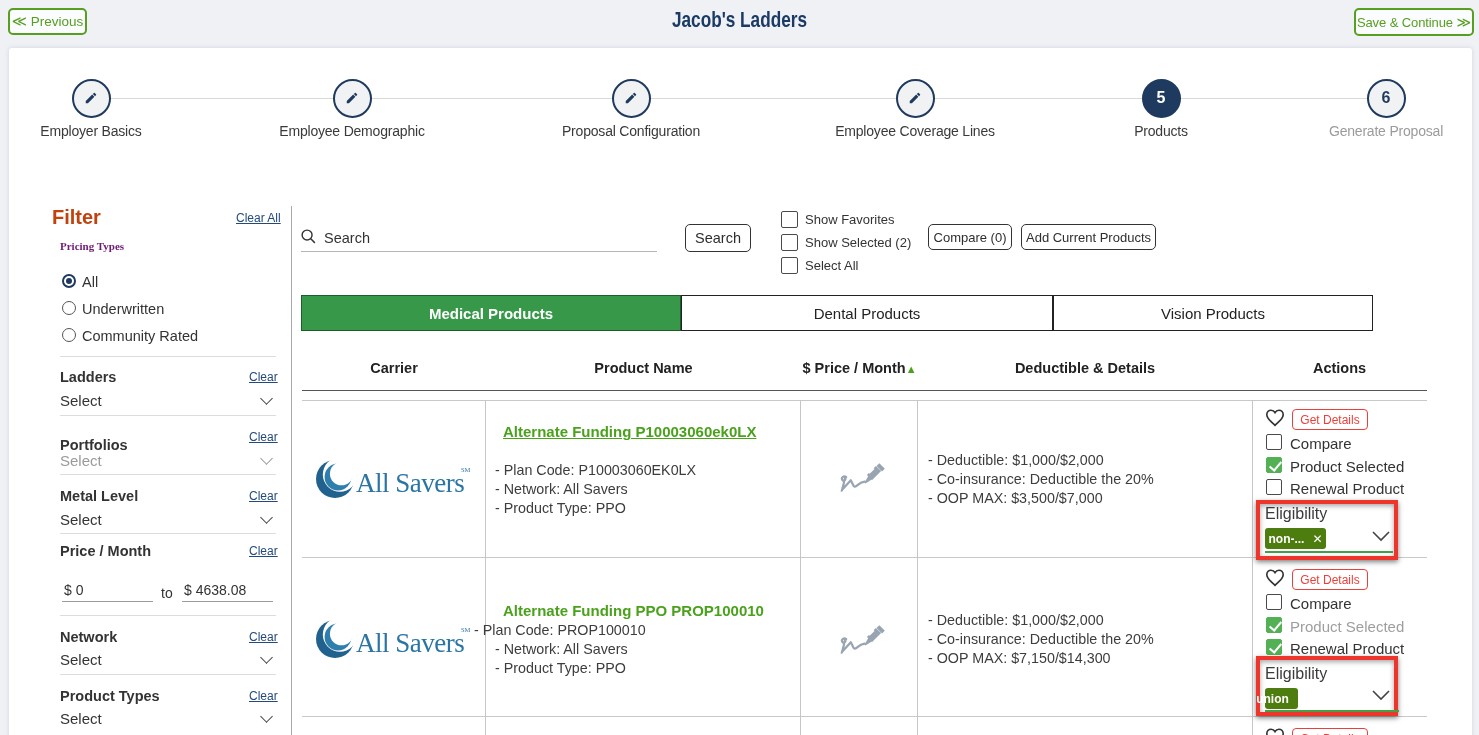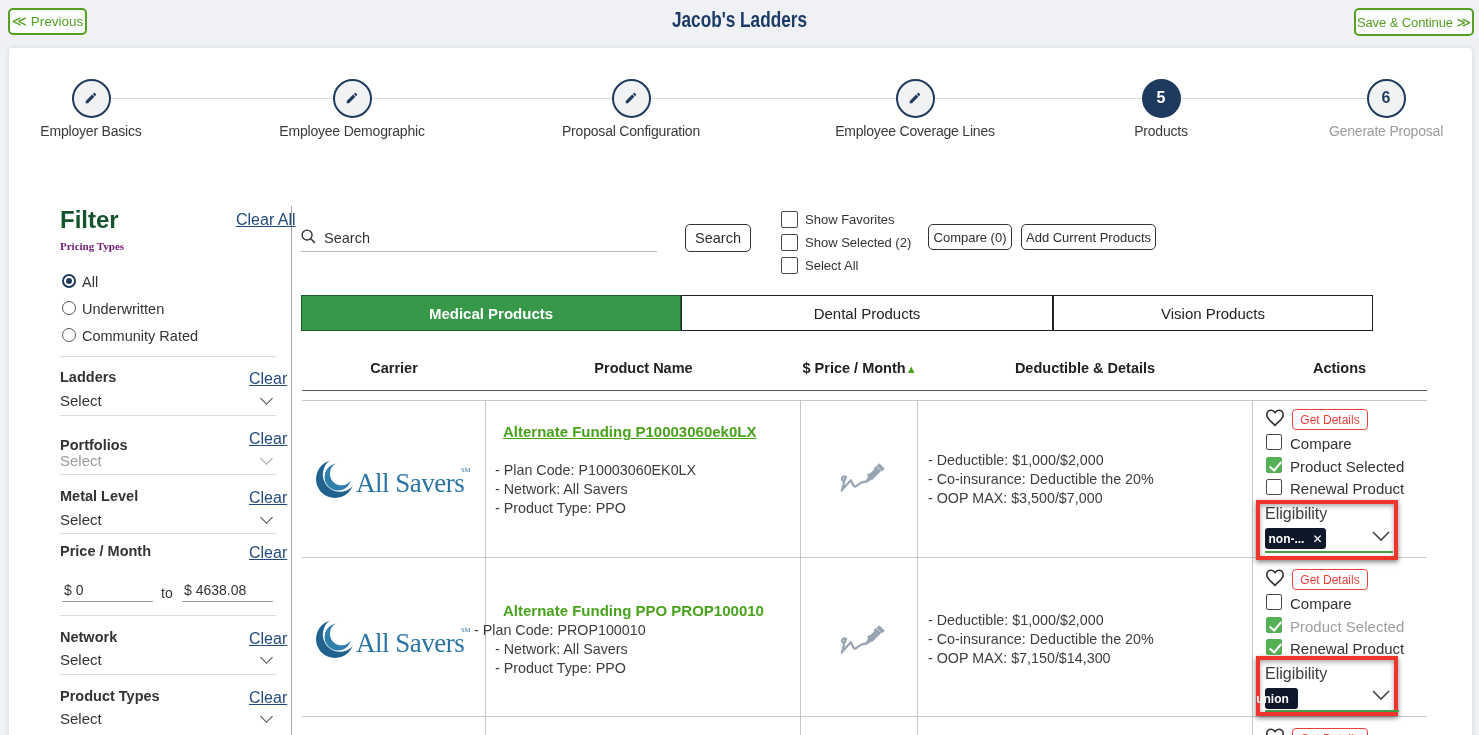--- a/index.html
+++ b/index.html
@@ -14,21 +14,21 @@
   .step-line { position:absolute; background:#d9d9d9; height:1px; }
   .circle { position:absolute; width:39px; height:39px; border-radius:50%; border:2px solid #1f3a5f; background:#f1f2f3; display:flex; align-items:center; justify-content:center; }
   .circle.filled { background:#1f3a5f; color:#fff; font-weight:bold; font-size:16px; }
   .circle.num { color:#1f3a5f; font-weight:bold; font-size:16px; }
   .step-label { position:absolute; font-size:14px; letter-spacing:-0.2px; color:#3a3a3a; text-align:center; width:220px; }
   .step-label.gray { color:#9b9b9b; }
   
   .vdivider { position:absolute; left:291px; top:206px; width:1px; height:529px; background:#a9a9a9; }
   .hsep { position:absolute; left:60px; width:216px; height:1px; background:#dcdcdc; }
   .sec-label { position:absolute; left:60px; font-size:14.5px; font-weight:bold; color:#333; }
-  .clear-link { position:absolute; font-size:16px; color:#234a7d; text-decoration:underline; }
+  .clear-link { position:absolute; font-size:12px; color:#234a7d; text-decoration:underline; }
   .select-txt { position:absolute; left:60px; font-size:15px; color:#333; }
   .chev { position:absolute; width:9px; height:9px; border-right:1.5px solid #444; border-bottom:1.5px solid #444; transform:rotate(45deg); }
   .radio { position:absolute; width:14px; height:14px; border-radius:50%; border:1.5px solid #555; background:#fff; }
   .radio.sel { border:2px solid #1f3a5f; }
   .radio.sel::after { content:""; position:absolute; left:2px; top:2px; width:6px; height:6px; border-radius:50%; background:#1f3a5f; }
   .radio-label { position:absolute; font-size:14.5px; color:#333; }
   .input-line { position:absolute; height:1px; background:#9a9a9a; }
   
   .checkbox { position:absolute; width:17px; height:17px; border:1.5px solid #4a4a4a; border-radius:2px; background:#fff; }
   .checkbox.green { background:#54b054; border:1.5px solid #54b054; }
@@ -39,21 +39,21 @@
   .tab.active { background:#38984a; color:#fff; font-weight:bold; border:1px solid #1e5c2c; }
   .th { position:absolute; top:360px; font-size:14.5px; font-weight:bold; color:#222; text-align:center; }
   .colsep { position:absolute; width:1px; background:#c6c6c6; top:400px; height:335px; }
   .rowline { position:absolute; left:302px; width:1125px; height:1px; background:#c9c9c9; }
   .pname { position:absolute; font-size:15px; font-weight:bold; color:#4aa21c; }
   .pdetail { position:absolute; font-size:14.3px; color:#3d3d3d; }
   .heart { position:absolute; }
   .get-details { position:absolute; width:76px; height:21px; border:1.3px solid #e8413c; border-radius:4px; color:#e8413c; font-size:12px; display:flex; align-items:center; justify-content:center; background:#fff; }
   .redrect { position:absolute; left:1256px; width:142px; height:60px; border:4px solid #ee352c; box-shadow:0 2px 5px rgba(0,0,0,.5), inset 0 2px 5px rgba(0,0,0,.35); background:transparent; }
   .elig-label { position:absolute; left:1265px; font-size:16px; color:#3b3b3b; }
-  .tag { position:absolute; left:1265px; height:21px; background:#0f172a; border-radius:3px; color:#fff; font-size:12px; font-weight:bold; display:flex; align-items:center; justify-content:center; white-space:nowrap; }
+  .tag { position:absolute; left:1265px; height:21px; background:#4d7c0f; border-radius:3px; color:#fff; font-size:12px; font-weight:bold; display:flex; align-items:center; justify-content:center; white-space:nowrap; }
   .tag .x { margin-left:8px; font-weight:normal; font-size:12px; }
   .grline { position:absolute; left:1265px; width:128px; height:1.5px; background:#43a047; }
 </style>
 </head>
 <body>
   <div class="card"></div>
 
   <div class="btn-green" style="left:8px; top:8px; width:79px; height:27px; line-height:23px; font-size:13.5px;"><span style="font-size:14.5px;">≪</span> Previous</div>
   <div class="title">Jacob's Ladders</div>
   <div class="btn-green" style="left:1354px; top:8px; width:120px; height:28px; line-height:24px; font-size:13px; letter-spacing:-0.1px;">Save &amp; Continue <span style="font-size:14px;">≫</span></div>
@@ -82,21 +82,21 @@
   <div class="circle filled" style="left:1141.5px; top:78.5px;">5</div>
   <div class="circle num" style="left:1366.5px; top:78.5px;">6</div>
   <div class="step-label" style="left:-19px; top:123px;">Employer Basics</div>
   <div class="step-label" style="left:242px; top:123px;">Employee Demographic</div>
   <div class="step-label" style="left:521px; top:123px;">Proposal Configuration</div>
   <div class="step-label" style="left:805px; top:123px;">Employee Coverage Lines</div>
   <div class="step-label" style="left:1051px; top:123px;">Products</div>
   <div class="step-label gray" style="left:1276px; top:123px;">Generate Proposal</div>
 
   <div class="vdivider"></div>
-  <div class="abs" style="left:60px; top:206px; font-size:24px; font-weight:600; color:#14532d;">Filter</div>
+  <div class="abs" style="left:52px; top:206px; font-size:20px; font-weight:600; color:#c2410c;">Filter</div>
   <div class="clear-link" style="left:236px; top:211px;">Clear All</div>
   <div class="abs" style="left:60px; top:240px; font-size:11px; font-weight:bold; color:#701a75;font-family:Liberation Serif, serif;">Pricing Types</div>
   <div class="radio sel" style="left:62px; top:274px;"></div>
   <div class="radio-label" style="left:82px; top:274px;">All</div>
   <div class="radio" style="left:62px; top:301px;"></div>
   <div class="radio-label" style="left:82px; top:301px;">Underwritten</div>
   <div class="radio" style="left:62px; top:328px;"></div>
   <div class="radio-label" style="left:82px; top:328px;">Community Rated</div>
   <div class="hsep" style="top:356px;"></div>
 

